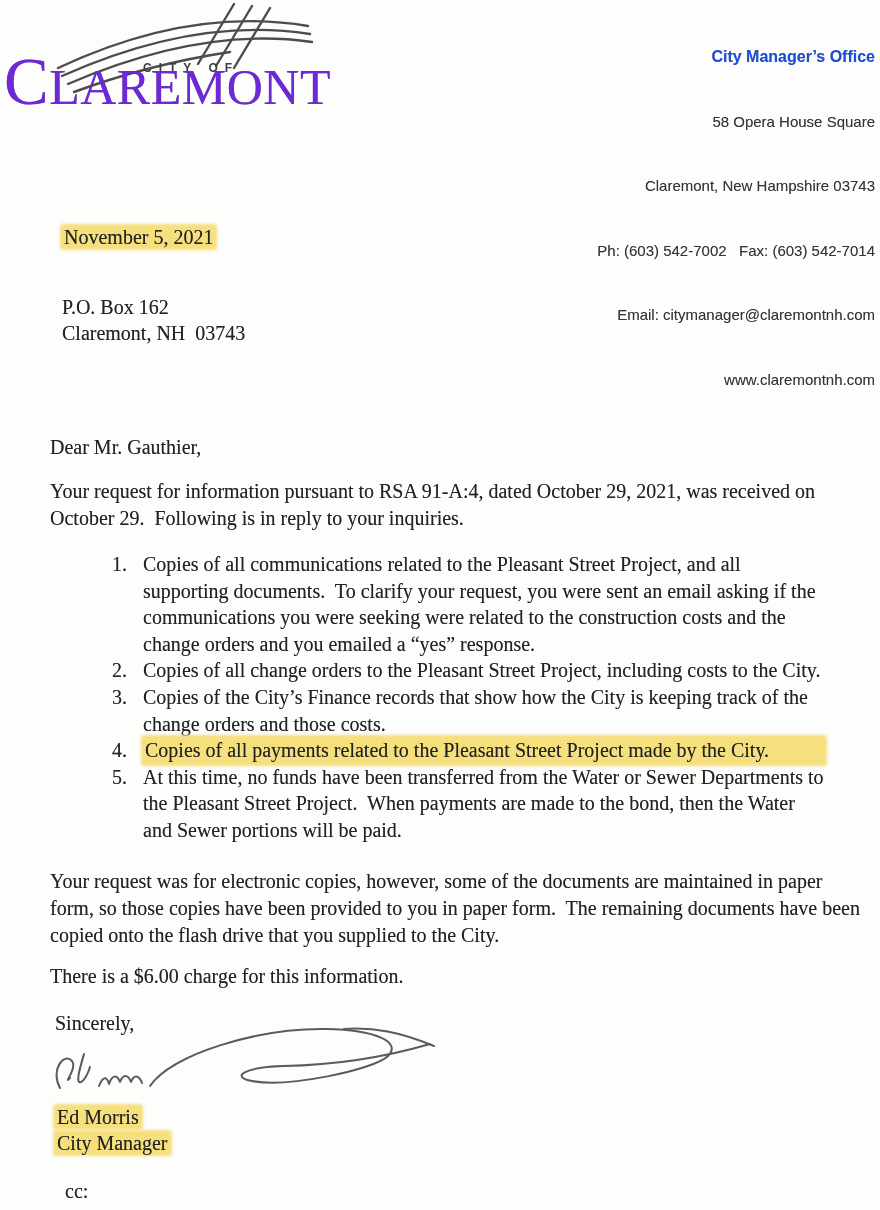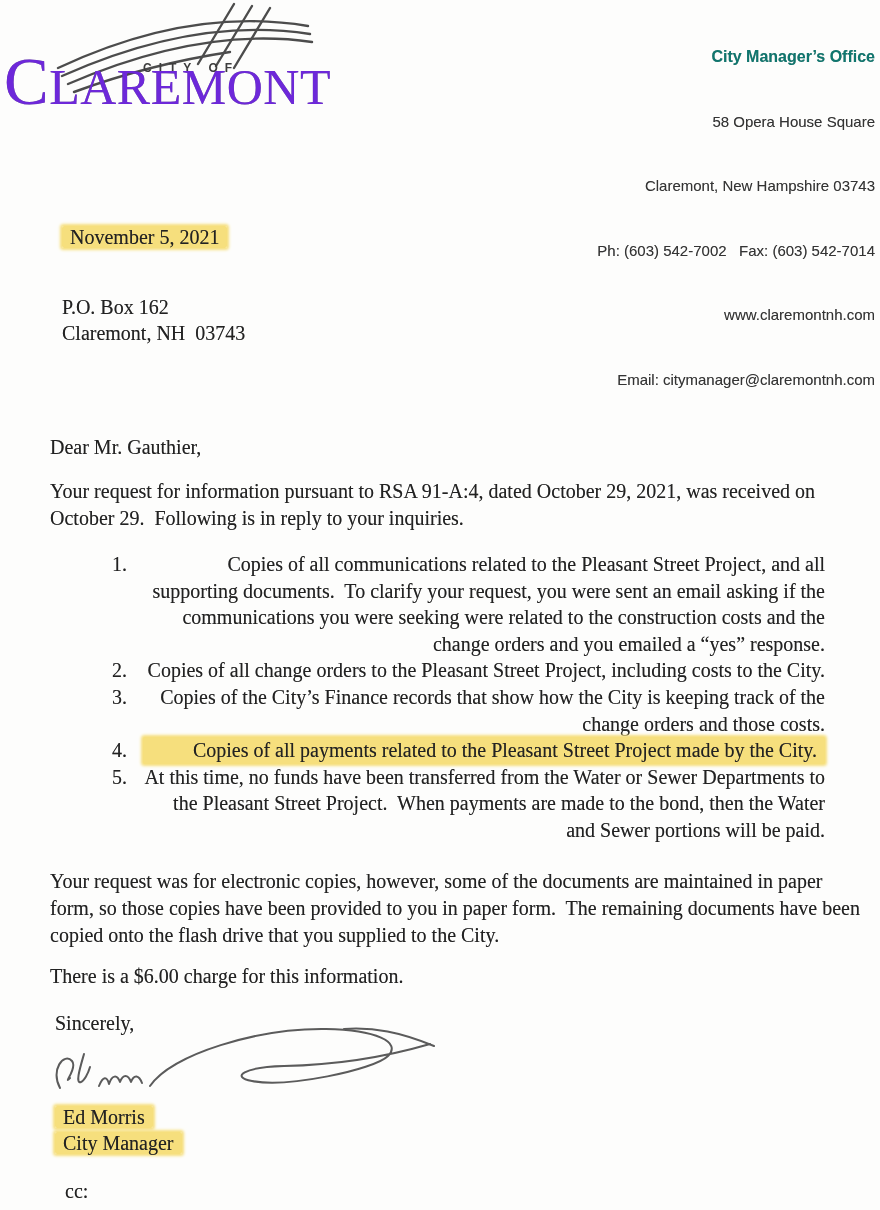--- a/index.html
+++ b/index.html
@@ -24,42 +24,42 @@
     font-family:"Liberation Serif", serif; color:#6d28d9; white-space:nowrap;
     letter-spacing:0.5px; text-shadow:0 0 0.5px rgba(30,30,30,.5);
   }
   .logo-name .cap  { font-size:67px; }
   .logo-name .rest { font-size:50px; }
   .contact {
     position:absolute; top:3px; right:5px; text-align:right;
     font-family:"Liberation Sans", sans-serif; font-size:15px; line-height:21.5px;
     color:#343434; white-space:pre-wrap; text-shadow:0 0 0.5px rgba(50,50,50,.4);
   }
-  .contact .office { font-size:16px; font-weight:bold; color:#0f766e; }
+  .contact .office { font-size:16px; font-weight:bold; color:#1d4ed8; }
   
   .date       { position:absolute; top:224px; left:62px; }
   .recipient  { position:absolute; top:294px; left:62px; }
   .salutation { position:absolute; top:434px; left:50px; }
   .intro      { position:absolute; top:478px; left:50px; width:826px; white-space:pre-wrap; line-height:26.5px; }
   .list       { position:absolute; top:551px; left:112px; width:716px; }
   .item       { display:flex; line-height:26.6px; }
   .item .num  { width:31px; flex:0 0 31px; }
-  .item .txt  { width:682px; flex:0 0 682px; white-space:pre-wrap;text-align:right; }
+  .item .txt  { width:682px; flex:0 0 682px; white-space:pre-wrap; }
   .closing    { position:absolute; top:868px; left:50px; width:818px; white-space:pre-wrap; line-height:27px; }
   .charge     { position:absolute; top:963px; left:50px; white-space:pre-wrap; }
   .signoff    { position:absolute; top:1010px; left:55px; }
   .signature  { position:absolute; top:1020px; left:44px; }
   .signer     { position:absolute; top:1104px; left:55px; line-height:26px; }
   .cc         { position:absolute; top:1178px; left:65px; display:flex;flex-direction:column; }
   .cc-name    { margin-left:34px; }
   
   .hl {
     background:var(--hl);
     box-shadow:0 0 3px 1.5px var(--hl);
-    border-radius:2px; padding:0 8px;
+    border-radius:2px; padding:0 2px;
   }
 </style>
 </head>
 <body>
 
 <div class="page">
 
   <div class="logo">
     <svg width="290" height="94" viewBox="0 0 290 94" fill="none" stroke="#2e2e2e" stroke-width="2.4" stroke-linecap="round" opacity="0.85">
       <path d="M28,66 Q160,4 278,24"></path>
@@ -72,22 +72,22 @@
     </svg>
     <div class="logo-cityof">CITY OF</div>
     <div class="logo-name"><span class="cap">C</span><span class="rest">LAREMONT</span></div>
   </div>
 
   <div class="contact">
     <div class="office">City Manager’s Office</div>
     <div>58 Opera House Square</div>
     <div>Claremont, New Hampshire 03743</div>
     <div>Ph: (603) 542-7002   Fax: (603) 542-7014</div>
+    <div>Email: citymanager@claremontnh.com</div>
     <div>www.claremontnh.com</div>
-    <div>Email: citymanager@claremontnh.com</div>
   </div>
 
   <div class="date"><span class="hl">November 5, 2021</span></div>
 
   <div class="recipient">
     <div>P.O. Box 162</div>
     <div style="white-space:pre-wrap;">Claremont, NH  03743</div>
   </div>
 
   <div class="salutation">Dear Mr. Gauthier,</div>

